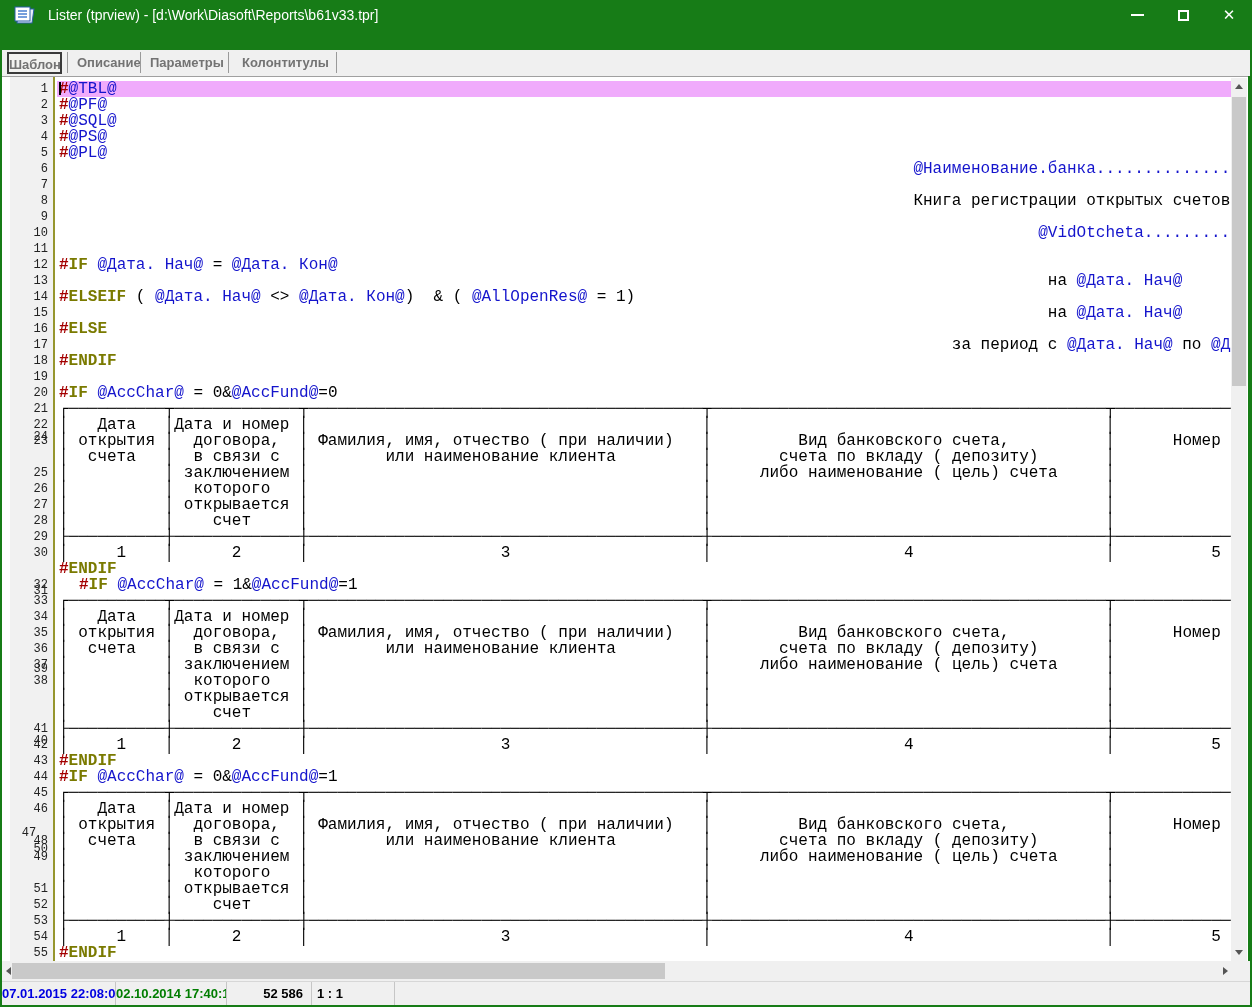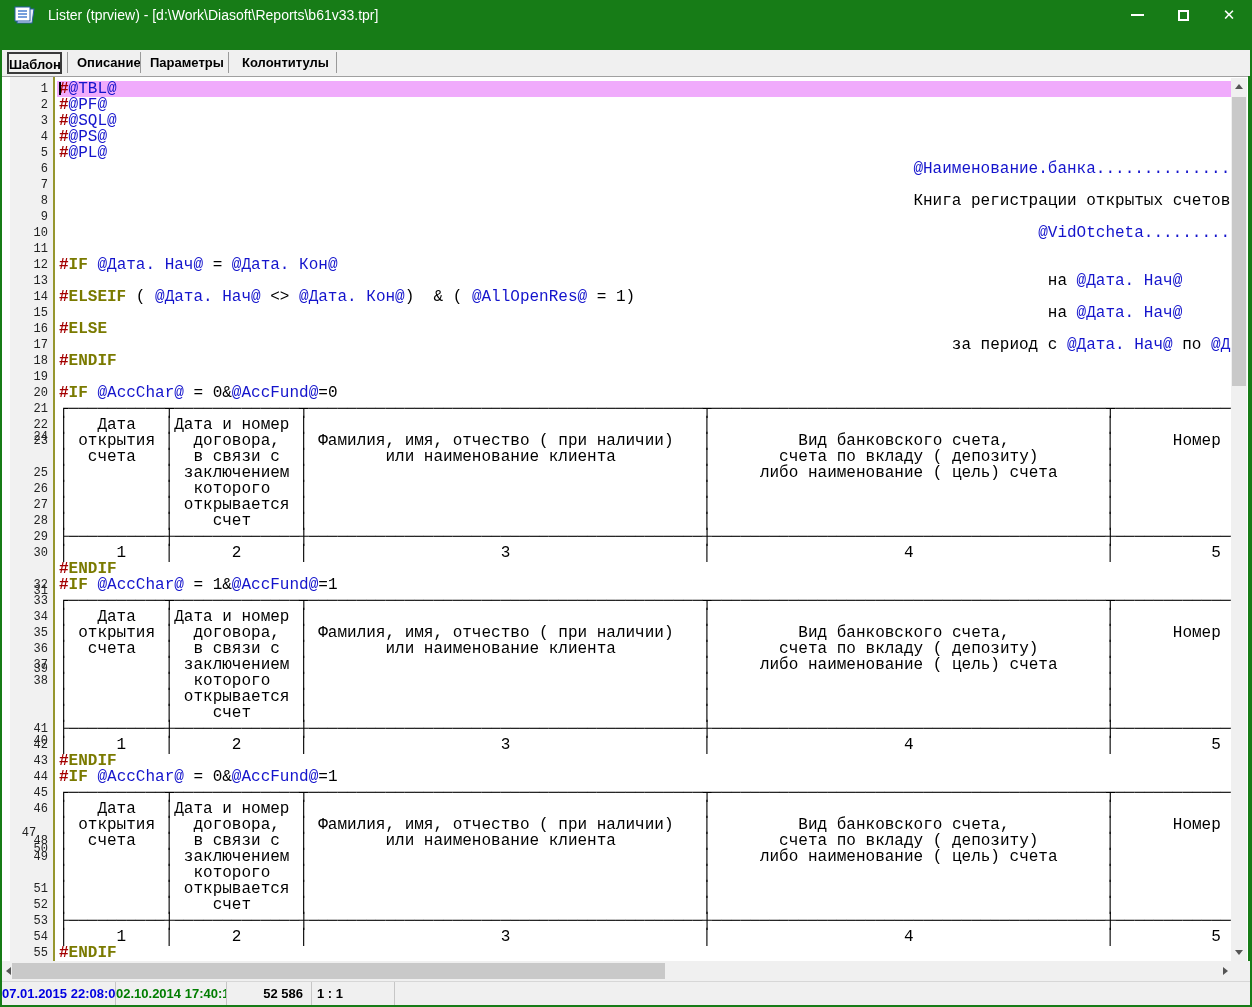--- a/index.html
+++ b/index.html
@@ -17,21 +17,21 @@
   .g-max{width:11px;height:11px;border:2px solid #fff;}
   .g-x{color:#fff;font-size:15px;line-height:15px;font-family:"DejaVu Sans",sans-serif;}
   
   .menubar{position:absolute;left:2px;top:30px;width:1248px;height:20px;background:#FFFFFF;
            display:flex;align-items:center;padding-left:8px;font-size:13px;color:#000;}
   .mitem{margin-right:14px;cursor:default;}
   .mitem.dis{color:#9A9A9A;}
   .mitem u{text-decoration:underline;}
   
   .tabbar{position:absolute;left:2px;top:50px;width:1248px;height:26px;background:#F0F0F0;}
-  .tab{position:absolute;top:2px;height:22px;line-height:22px;font-size:13px;font-weight:bold;color:#000000;}
+  .tab{position:absolute;top:2px;height:22px;line-height:22px;font-size:13px;font-weight:bold;color:#737373;}
   .tab.active{border:2px solid #3A3A3A;text-align:center;background:#F2F2F0;}
   .tsep{position:absolute;top:2px;height:21px;width:1px;background:#9A9A9A;}
   
   .editor{position:absolute;left:2px;top:76px;width:1246px;height:885px;background:#FFFFFF;
           border-top:1px solid #A0A0A0;}
   .gutter-band{position:absolute;left:8px;top:0;width:43px;height:100%;background:#F1F1F1;}
   .gutter-sep{position:absolute;left:51px;top:0;width:2px;height:100%;background:#96962E;}
   .num{position:absolute;left:8px;width:38px;height:16px;line-height:16px;text-align:right;
        font-family:"Liberation Mono","DejaVu Sans Mono",monospace;font-size:12px;color:#222;}
   .textarea{position:absolute;left:55px;top:4px;width:1175px;height:880px;overflow:hidden;}
@@ -191,21 +191,21 @@
           <div class="cl" style="top: 336px; padding-left: 2px;"><span class="st">│   Дата   │Дата и номер │                                         │                                         │                              </span></div>
           <div class="cl" style="top: 352px; padding-left: 2px;"><span class="st">│ открытия │  договора,  │ Фамилия, имя, отчество ( при наличии)   │         Вид банковского счета,          │      Номер счета             </span></div>
           <div class="cl" style="top: 368px; padding-left: 2px;"><span class="st">│  счета   │  в связи с  │        или наименование клиента         │       счета по вкладу ( депозиту)       │                              </span></div>
           <div class="cl" style="top: 384px; padding-left: 2px;"><span class="st">│          │ заключением │                                         │     либо наименование ( цель) счета     │                              </span></div>
           <div class="cl" style="top: 400px; padding-left: 2px;"><span class="st">│          │  которого   │                                         │                                         │                              </span></div>
           <div class="cl" style="top: 416px; padding-left: 2px;"><span class="st">│          │ открывается │                                         │                                         │                              </span></div>
           <div class="cl" style="top: 432px; padding-left: 2px;"><span class="st">│          │    счет     │                                         │                                         │                              </span></div>
           <div class="cl" style="top: 448px; padding-left: 2px;"><span class="st">├──────────┼─────────────┼─────────────────────────────────────────┼─────────────────────────────────────────┼──────────────────────────────</span></div>
           <div class="cl" style="top: 464px; padding-left: 2px;"><span class="st">│     1    │      2      │                    3                    │                    4                    │          5                   </span></div>
           <div class="cl" style="top: 480px; padding-left: 2px;"><span class="sd">#</span><span class="sk">ENDIF</span></div>
-          <div class="cl" style="top: 496px; padding-left: 2px;"><span class="sd">#</span><span class="sk">IF</span><span class="sp"> </span><span class="sv">@AccChar@</span><span class="sp"> = 1&amp;</span><span class="sv">@AccFund@</span><span class="sp">=1</span></div>
+          <div class="cl" style="top: 496px; padding-left: 2px; margin-left: 20px;"><span class="sd">#</span><span class="sk">IF</span><span class="sp"> </span><span class="sv">@AccChar@</span><span class="sp"> = 1&amp;</span><span class="sv">@AccFund@</span><span class="sp">=1</span></div>
           <div class="cl" style="top: 512px; padding-left: 2px;"><span class="st">┌──────────┬─────────────┬─────────────────────────────────────────┬─────────────────────────────────────────┬──────────────────────────────</span></div>
           <div class="cl" style="top: 528px; padding-left: 2px;"><span class="st">│   Дата   │Дата и номер │                                         │                                         │                              </span></div>
           <div class="cl" style="top: 544px; padding-left: 2px;"><span class="st">│ открытия │  договора,  │ Фамилия, имя, отчество ( при наличии)   │         Вид банковского счета,          │      Номер счета             </span></div>
           <div class="cl" style="top: 560px; padding-left: 2px;"><span class="st">│  счета   │  в связи с  │        или наименование клиента         │       счета по вкладу ( депозиту)       │                              </span></div>
           <div class="cl" style="top: 576px; padding-left: 2px;"><span class="st">│          │ заключением │                                         │     либо наименование ( цель) счета     │                              </span></div>
           <div class="cl" style="top: 592px; padding-left: 2px;"><span class="st">│          │  которого   │                                         │                                         │                              </span></div>
           <div class="cl" style="top: 608px; padding-left: 2px;"><span class="st">│          │ открывается │                                         │                                         │                              </span></div>
           <div class="cl" style="top: 624px; padding-left: 2px;"><span class="st">│          │    счет     │                                         │                                         │                              </span></div>
           <div class="cl" style="top: 640px; padding-left: 2px;"><span class="st">├──────────┼─────────────┼─────────────────────────────────────────┼─────────────────────────────────────────┼──────────────────────────────</span></div>
           <div class="cl" style="top: 656px; padding-left: 2px;"><span class="st">│     1    │      2      │                    3                    │                    4                    │          5                   </span></div>

